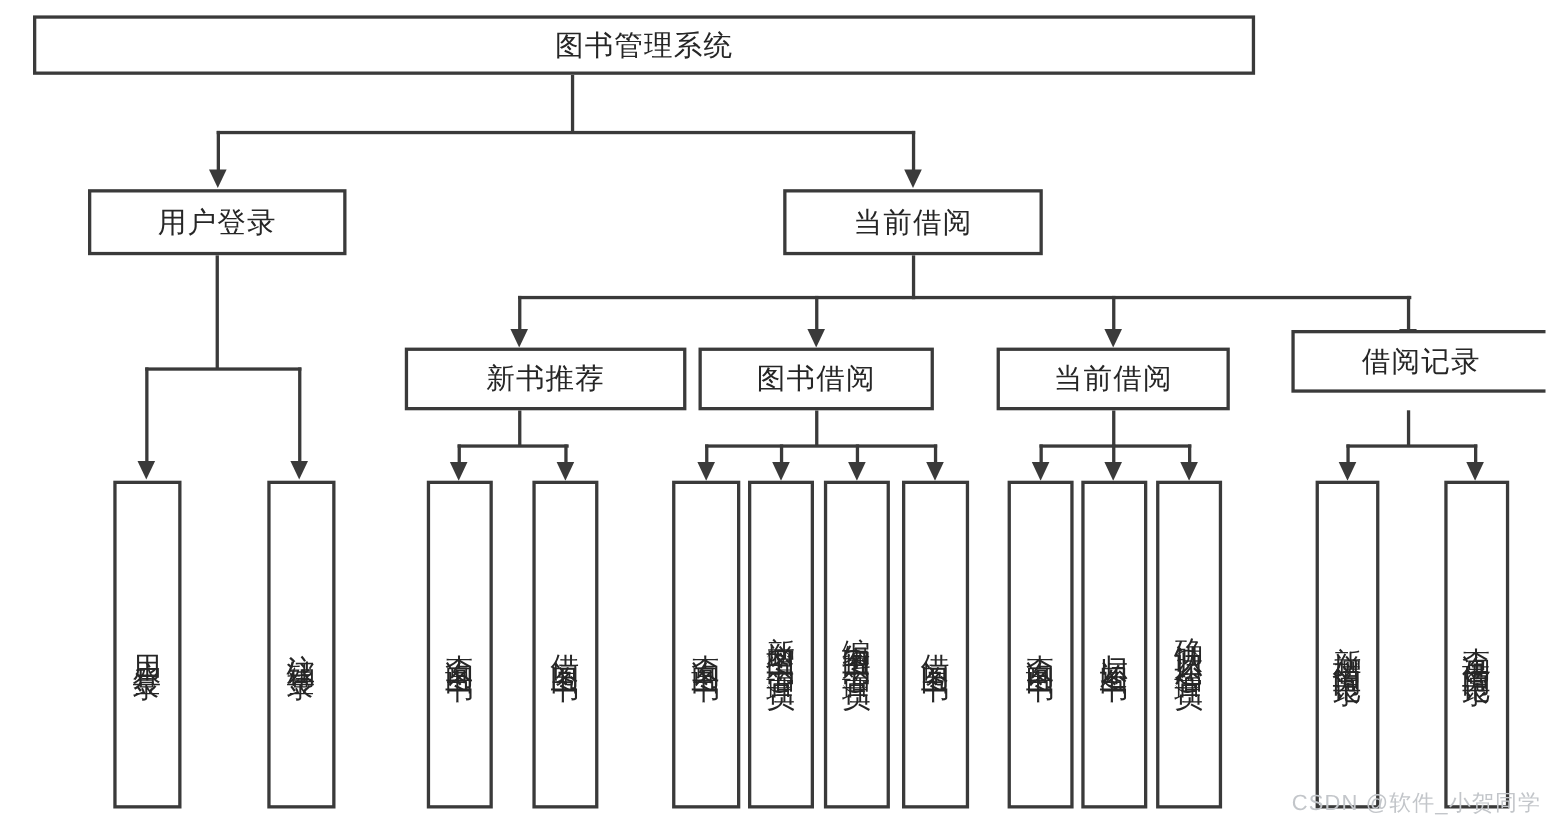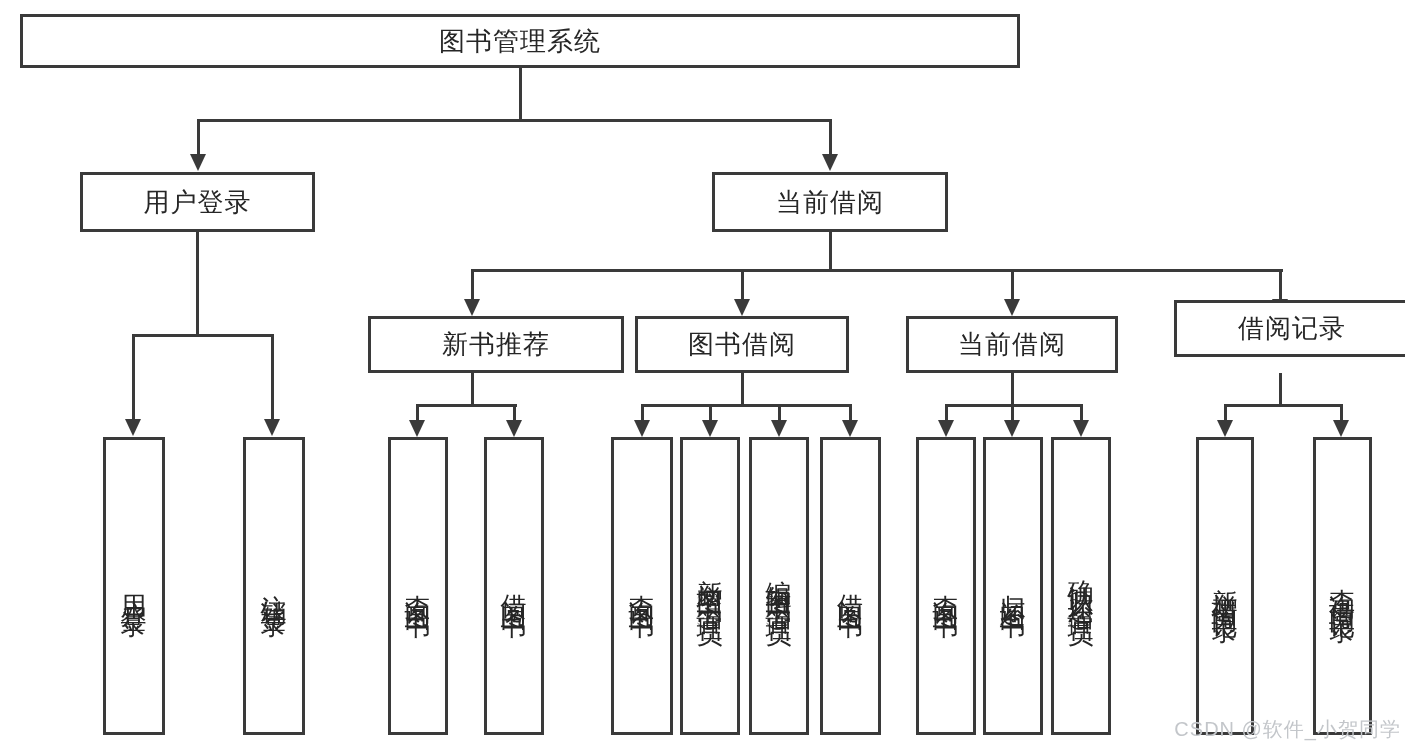--- a/index.html
+++ b/index.html
@@ -120,21 +120,21 @@
   <div class="vline" style="left:1080px;top:404px;height:17px"></div>
   <div class="arrow" style="left:1073px;top:420px"></div>
 
   <div class="vline" style="left:1279px;top:373px;height:33px"></div>
   <div class="hline" style="left:1224px;top:404px;width:119px"></div>
   <div class="vline" style="left:1224px;top:404px;height:17px"></div>
   <div class="arrow" style="left:1217px;top:420px"></div>
   <div class="vline" style="left:1340px;top:404px;height:17px"></div>
   <div class="arrow" style="left:1333px;top:420px"></div>
 
-  <div class="box" style="left:20px;top:14px;width:1000px;height:54px">
+  <div class="box" style="left:30px;top:14px;width:1111px;height:54px">
     <span>图书管理系统</span>
   </div>
 
   <div class="box" style="left:80px;top:172px;width:235px;height:60px">
     <span>用户登录</span>
   </div>
   <div class="box" style="left:712px;top:172px;width:236px;height:60px">
     <span>当前借阅</span>
   </div>
 

